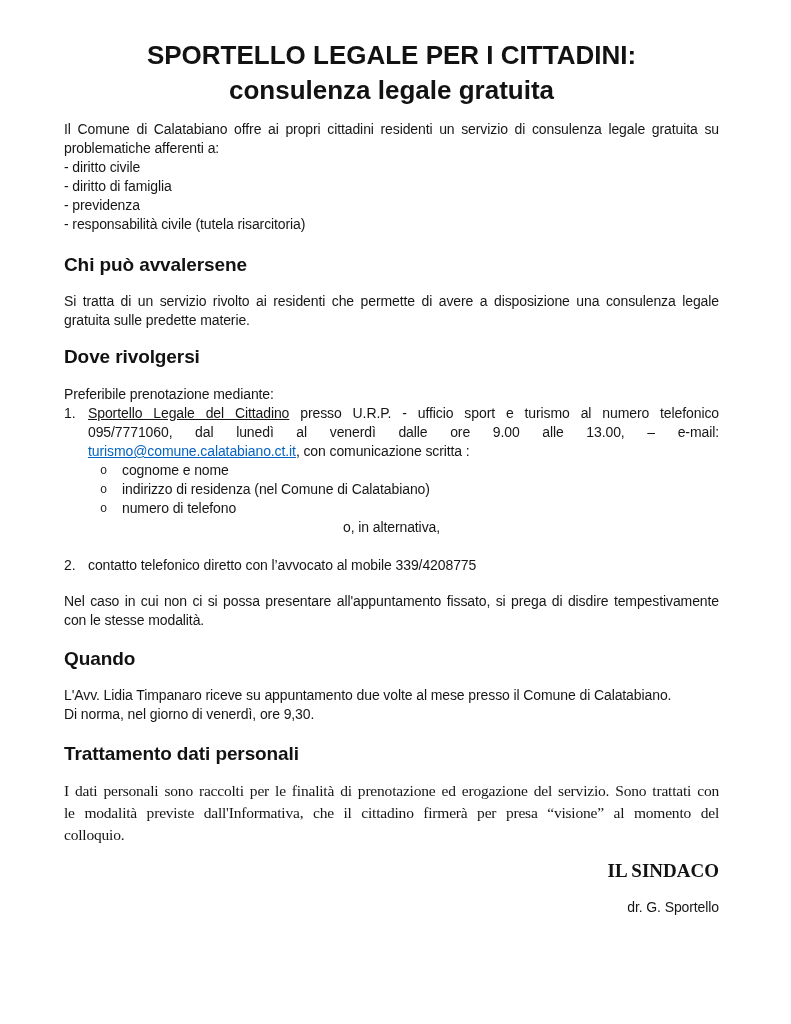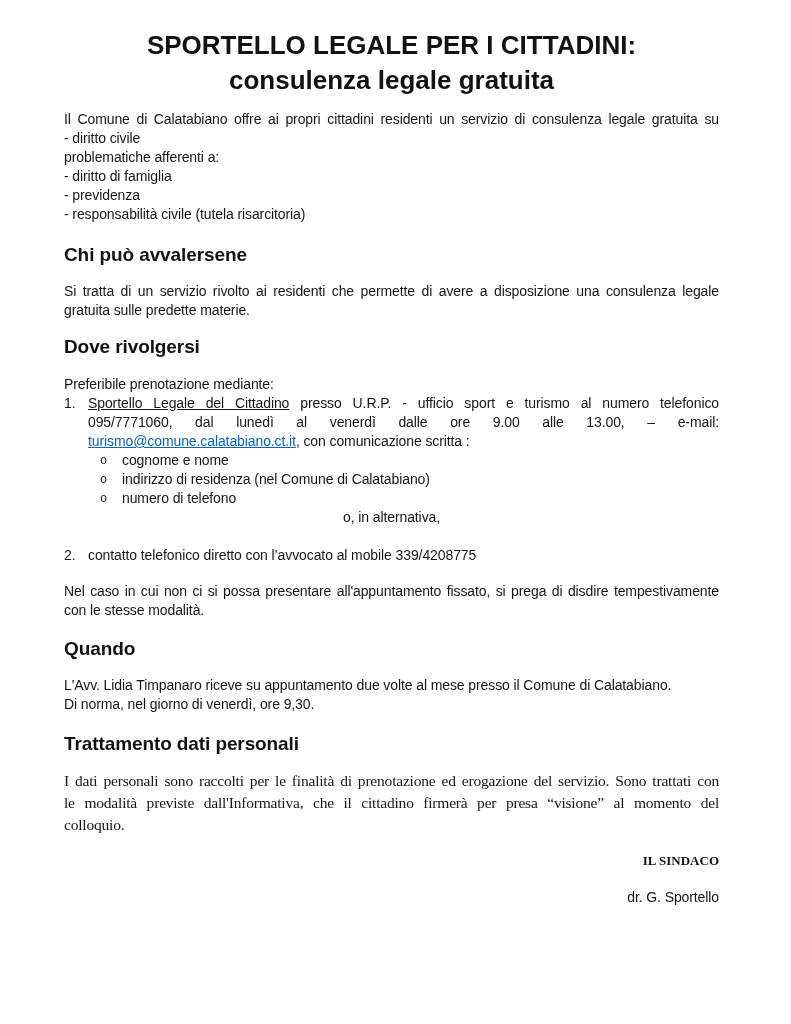--- a/index.html
+++ b/index.html
@@ -12,21 +12,21 @@
     font-family: "Liberation Sans", "DejaVu Sans", sans-serif;
     font-size: 14px;
     line-height: 19px;
     letter-spacing: -0.1px;
     color: #161616;
     overflow: hidden;
   }
   .page {
     width: 791px;
     height: 1024px;
-    padding: 28px 72px 0 64px;
+    padding: 38px 72px 0 64px;
   }
   
   .doc-title {
     text-align: center;
     font-weight: bold;
     font-size: 26px;
     line-height: 35px;
     letter-spacing: 0;
     color: #121212;
   }
@@ -70,21 +70,21 @@
     font-family: "Liberation Serif", "DejaVu Serif", serif;
     font-size: 15.5px;
     line-height: 22px;
     letter-spacing: -0.2px;
   }
   .sig-role {
     margin-top: 14px;
     text-align: right;
     font-family: "Liberation Serif", "DejaVu Serif", serif;
     font-weight: bold;
-    font-size: 13px;
+    font-size: 19px;
     line-height: 21px;
     letter-spacing: 0;
     color: #121212;
   }
   .sig-name { margin-top: 17px; text-align: right; }
   
   .uline { text-decoration: underline; }
   .email-link {
     color: #0563C1;
     text-decoration: underline;
@@ -96,22 +96,22 @@
 
 <div class="page">
 
   <h1 class="doc-title">
     <span class="tline">SPORTELLO LEGALE PER I CITTADINI:</span>
     <span class="tline">consulenza legale gratuita</span>
   </h1>
 
   <div class="intro">
     <span class="jline">Il Comune di Calatabiano offre ai propri cittadini residenti un servizio di consulenza legale gratuita su</span>
+    <span class="pline">problematiche afferenti a:</span>
     <span class="pline">- diritto civile</span>
-    <span class="pline">problematiche afferenti a:</span>
     <span class="pline">- diritto di famiglia</span>
     <span class="pline">- previdenza</span>
     <span class="pline">- responsabilità civile (tutela risarcitoria)</span>
   </div>
 
   <h2 class="h-sec sec-who">Chi può avvalersene</h2>
   <div class="who-body">
     <span class="jline">Si tratta di un servizio rivolto ai residenti che permette di avere a disposizione una consulenza legale</span>
     <span class="pline">gratuita sulle predette materie.</span>
   </div>

